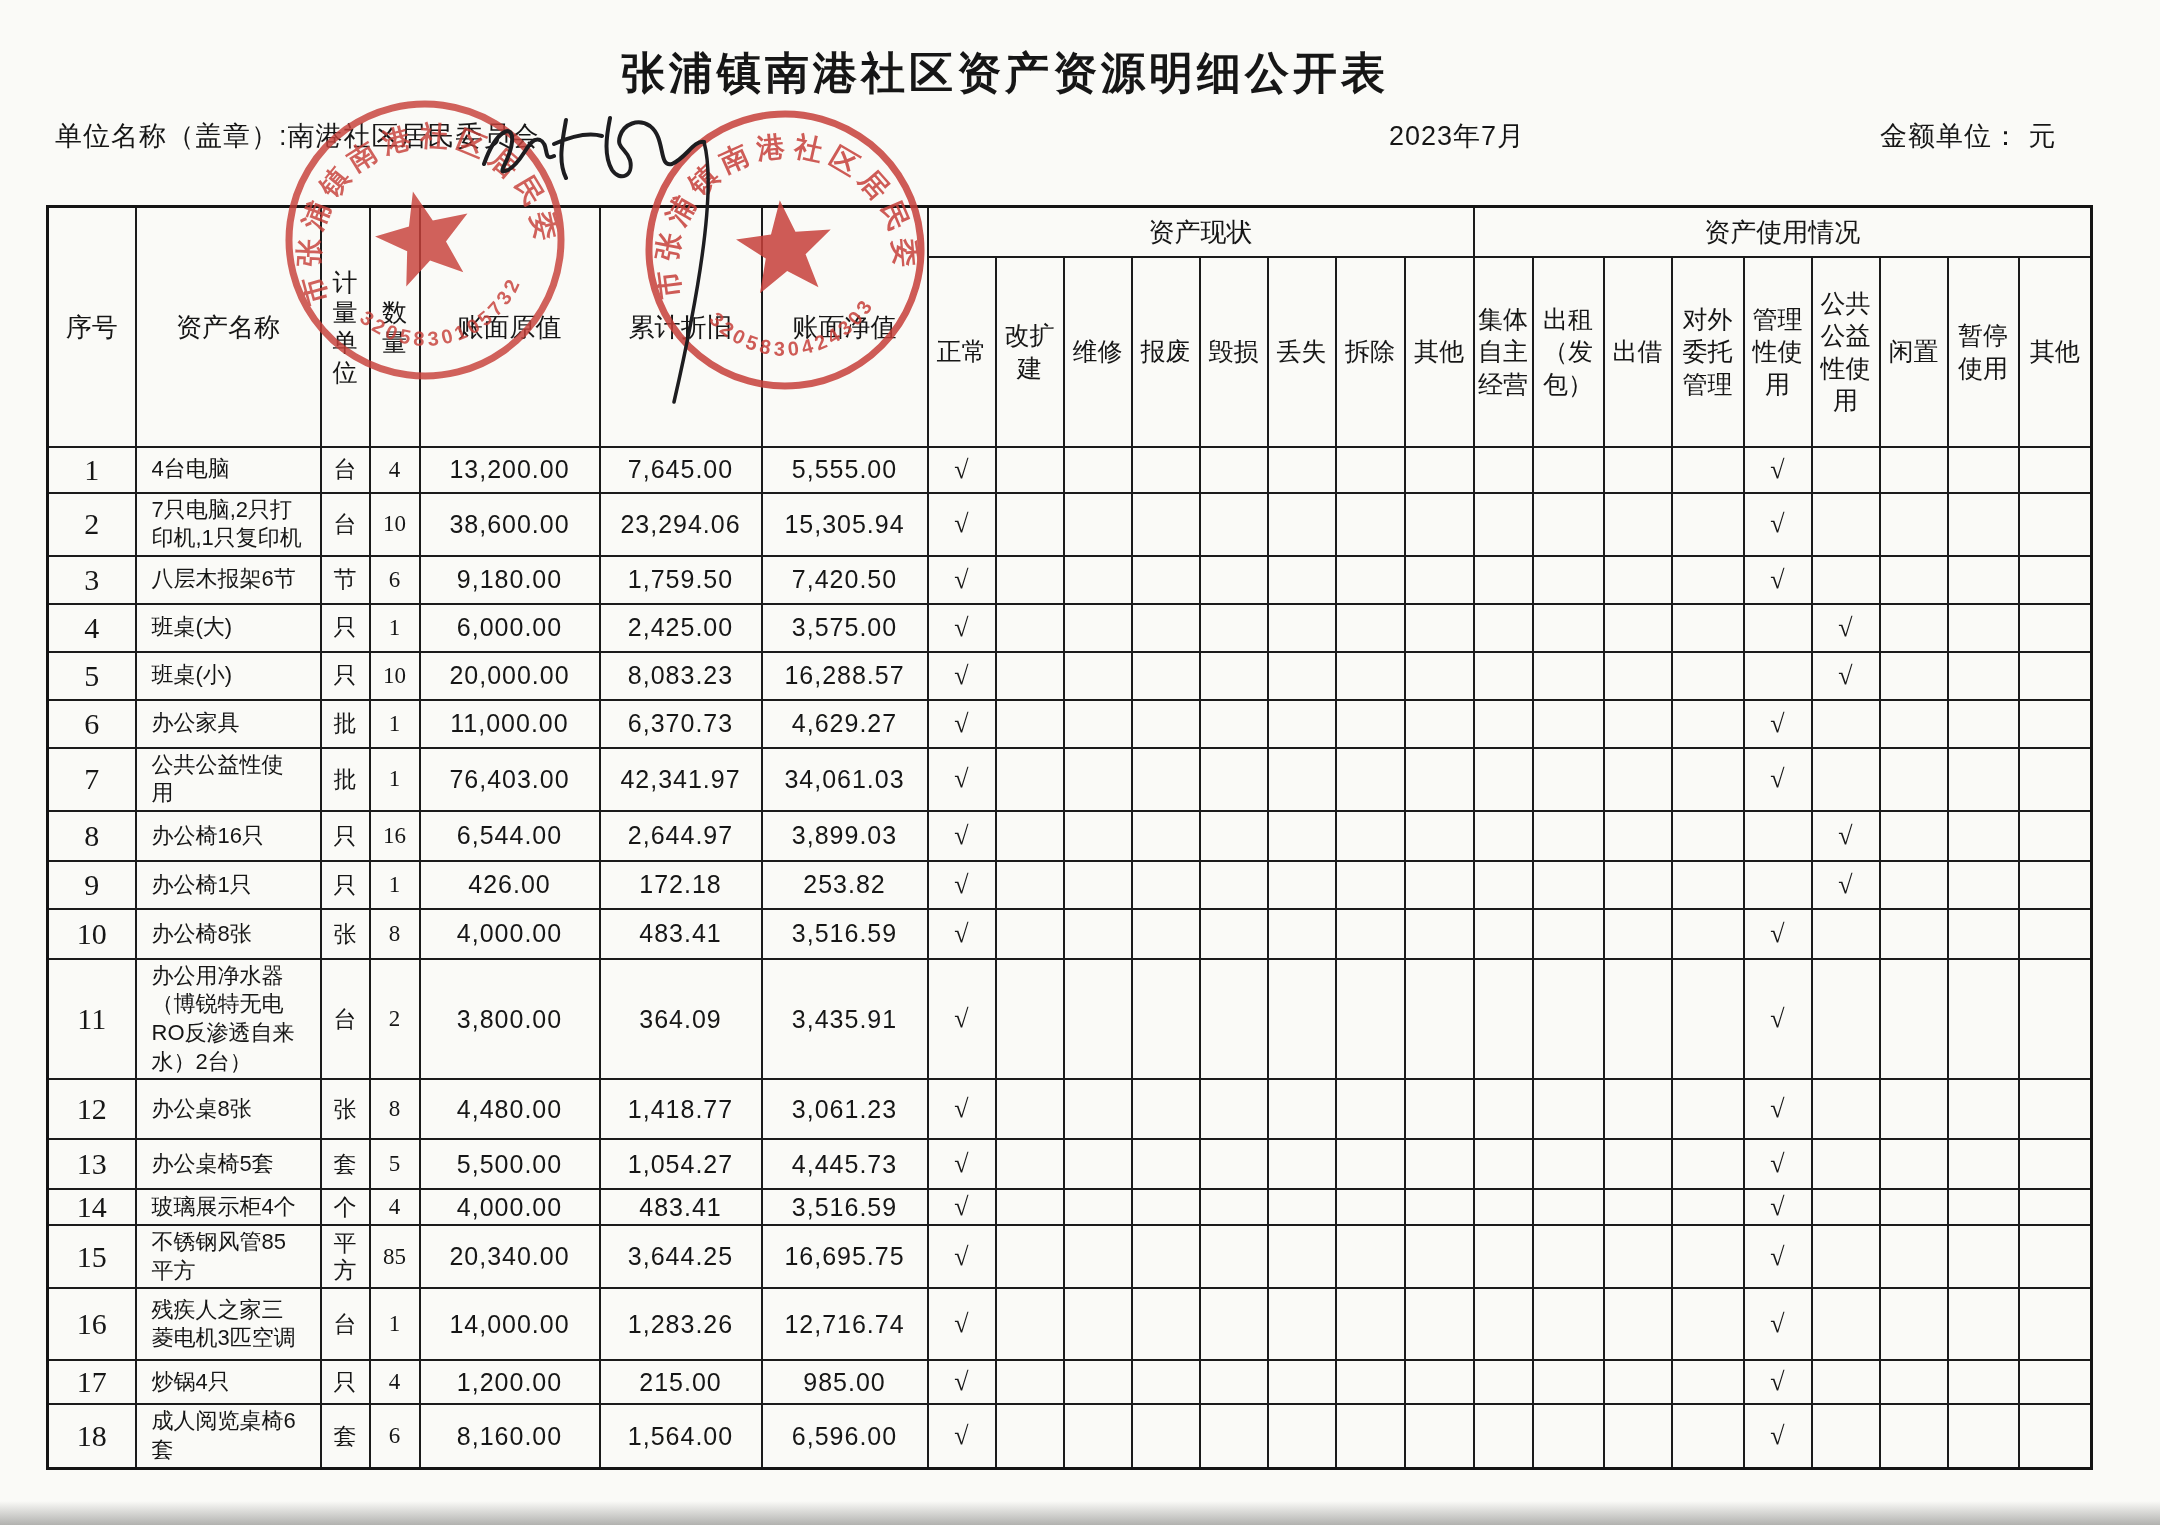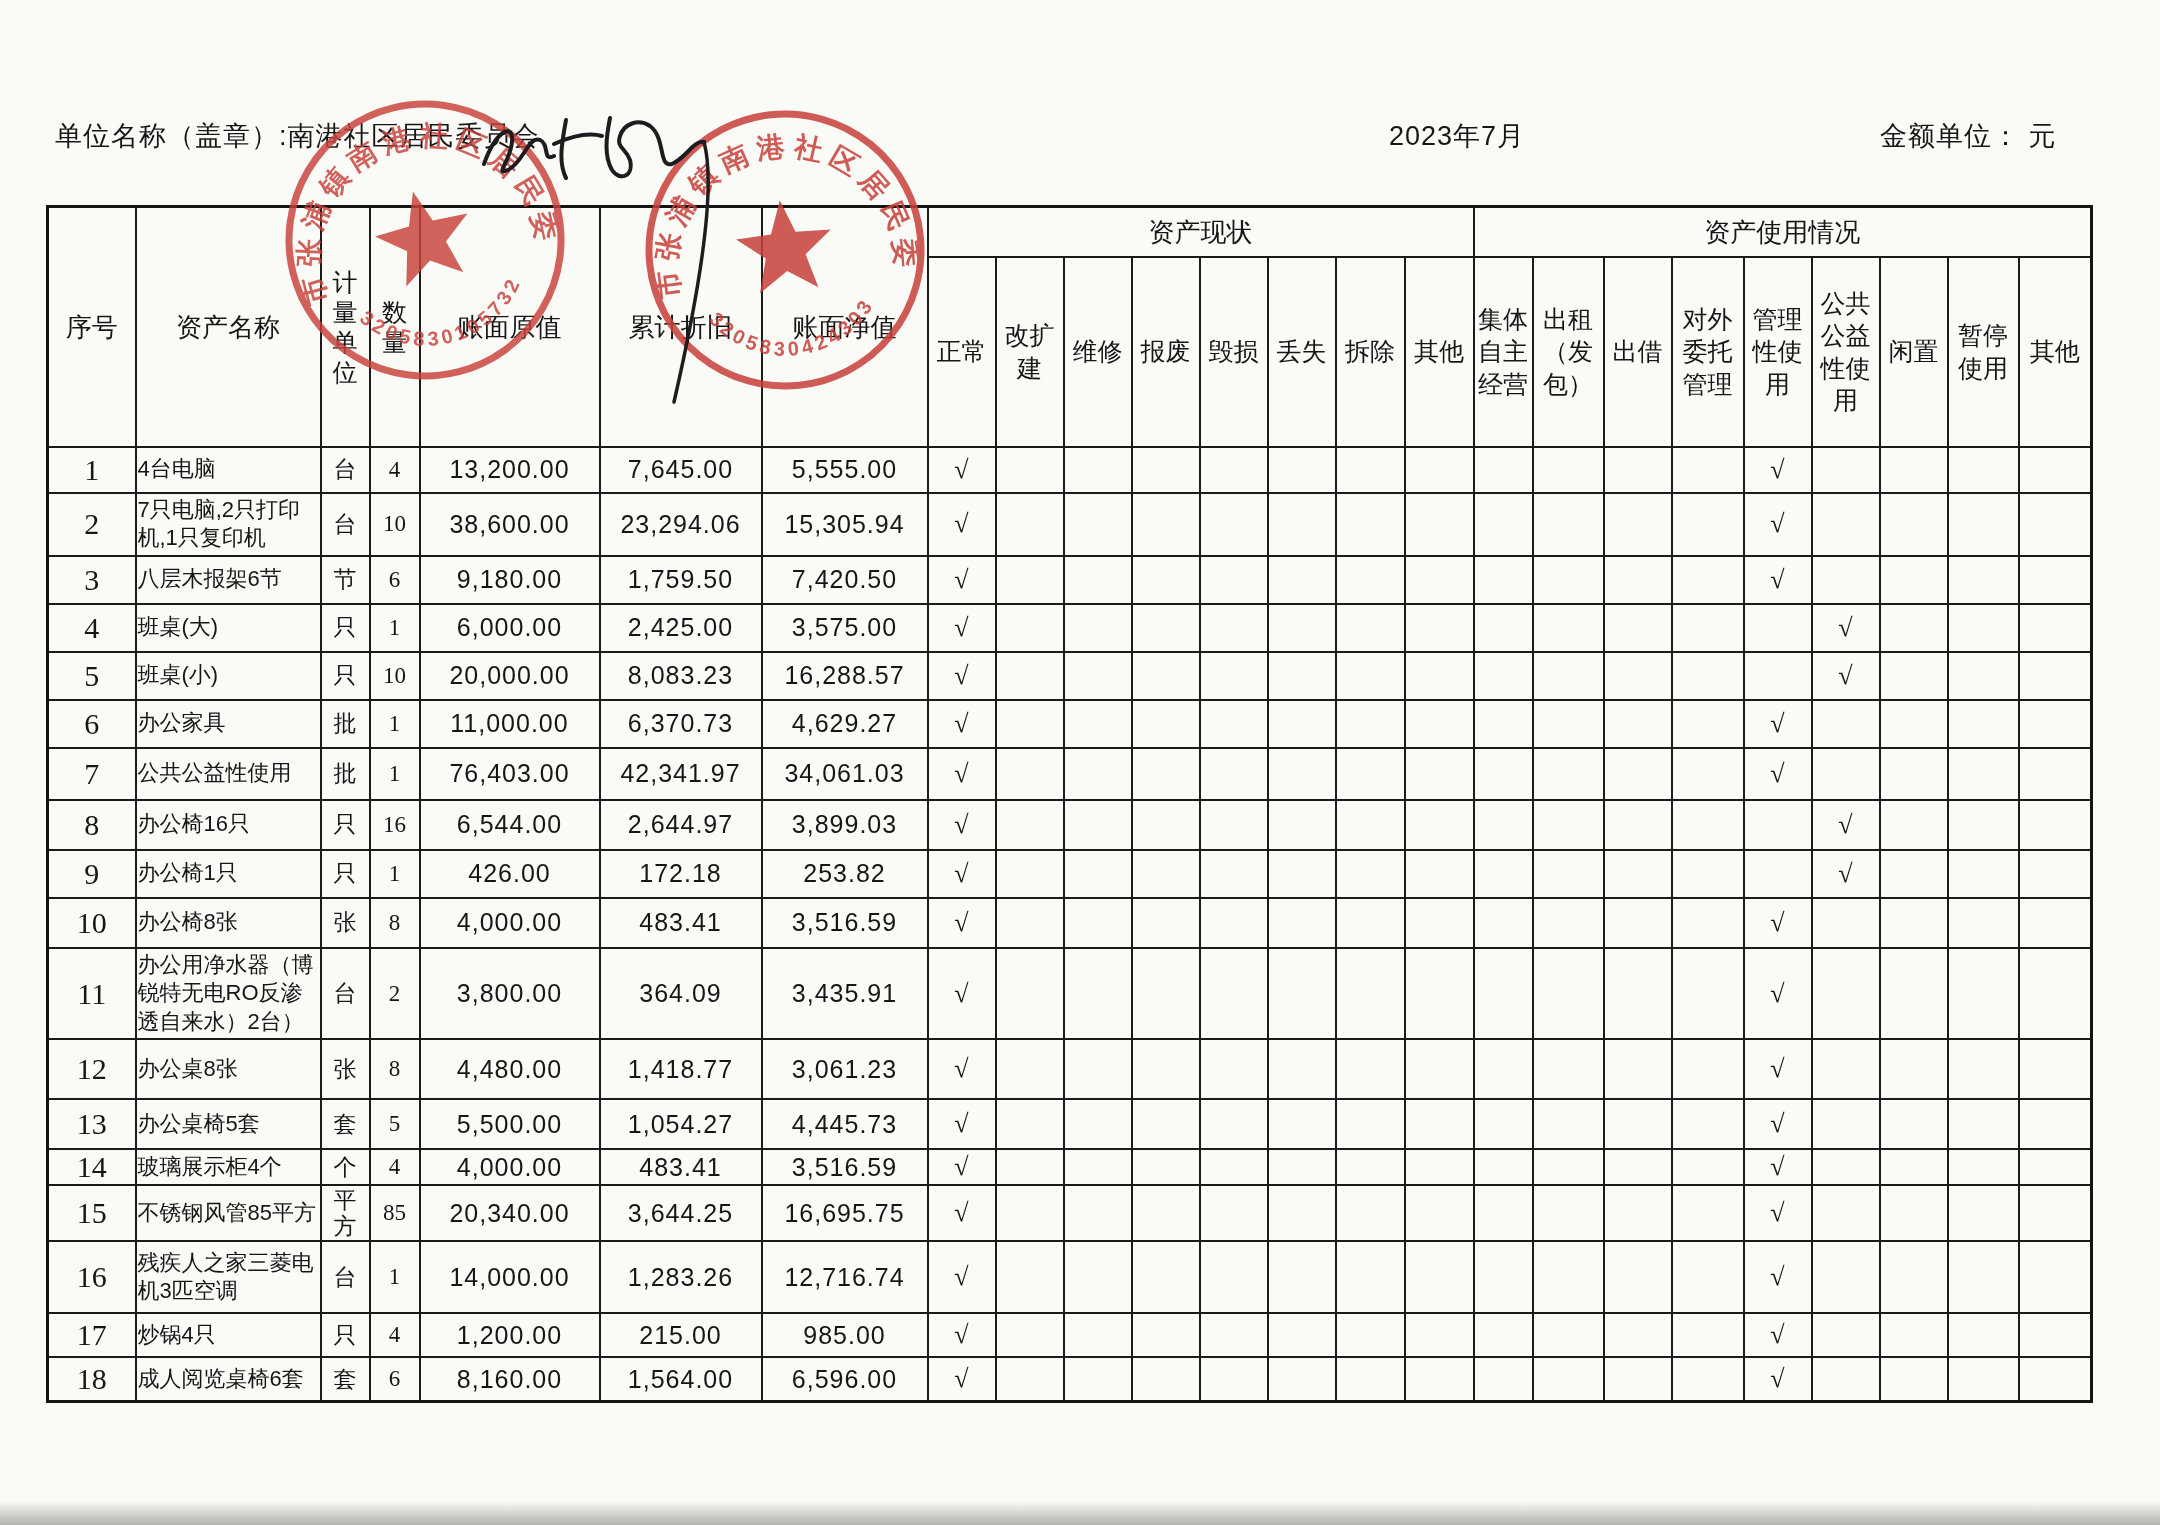--- a/index.html
+++ b/index.html
@@ -26,39 +26,40 @@
   .asset-table th,.asset-table td{
     border:2px solid #1b1b1b;padding:0;text-align:center;vertical-align:middle;
     overflow:hidden;background:transparent;
   }
   tr.group-row{height:50px;}
   tr.sub-row{height:190px;}
   thead th{font-weight:500;font-size:26px;line-height:1.25;}
   thead th .wrap{word-break:break-all;line-height:1.3;font-size:25px;margin:0 auto;max-width:56px;}
   thead th.vertical .wrap{max-width:28px;font-size:25px;line-height:1.2;}
   td.no{font-family:"Liberation Serif","DejaVu Serif",serif;font-size:30px;}
-  td.name{text-align:left;padding:2px 1px;font-size:22px;line-height:1.3;}
+  td.name{text-align:left;padding:2px 15px;font-size:22px;line-height:1.3;}
   td.unit{font-size:23px;line-height:1.15;padding:0 2px;word-break:break-all;}
   td.qty{font-size:23px;font-family:"Liberation Serif","DejaVu Serif",serif;}
   td.money{font-size:25px;font-family:Liberation Sans, sans-serif;letter-spacing:1px;}
   td.check{font-size:26px;font-family:"Liberation Serif","DejaVu Serif",serif;}
 
   .stamp{position:absolute;pointer-events:none;}
   .stamp text{font-family:"Liberation Sans",sans-serif;font-weight:bold;}
   .signature{position:absolute;pointer-events:none;}
   .scan-edge{
     position:absolute;left:0;right:0;bottom:0;height:24px;
     background:linear-gradient(to bottom, rgba(250,250,247,0), rgba(90,90,88,.45));
   }
 </style>
 </head>
 <body>
 
 <div class="page">
 
+  <div class="page-title">张浦镇南港社区资产资源明细公开表</div>
 
   <div class="meta unit-name">单位名称（盖章）:南港社区居民委员会</div>
   <div class="meta report-date">2023年7月</div>
   <div class="meta amount-unit">金额单位： 元</div>
 
   <table class="asset-table">
     <colgroup>
       <col style="width:88px">
         <col style="width:185px">
         <col style="width:49px">

